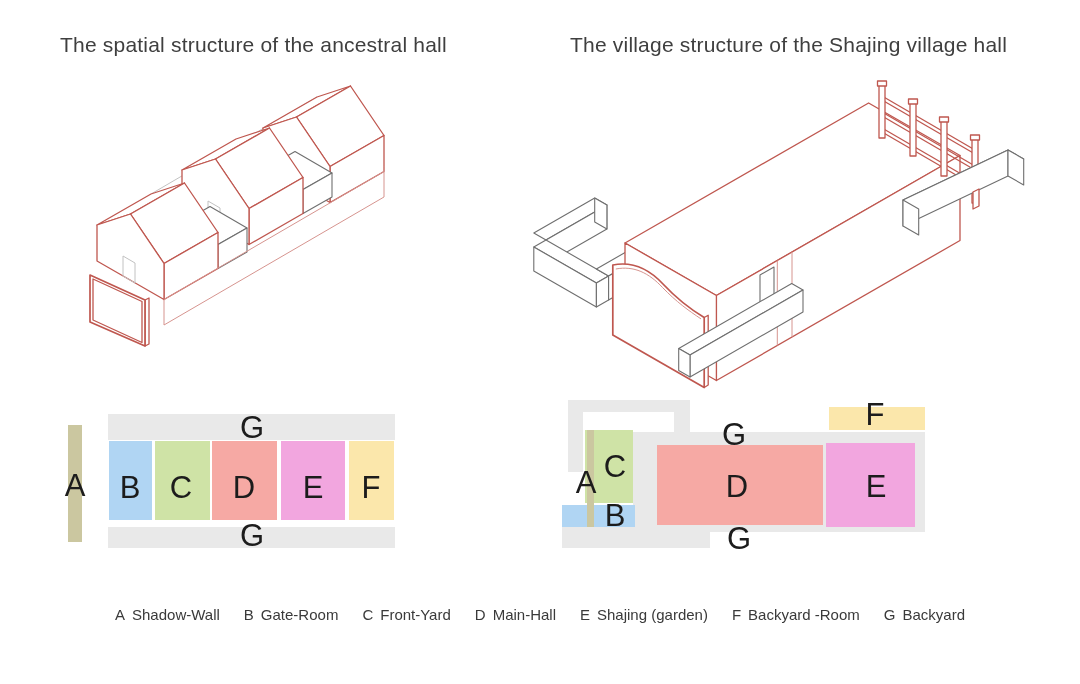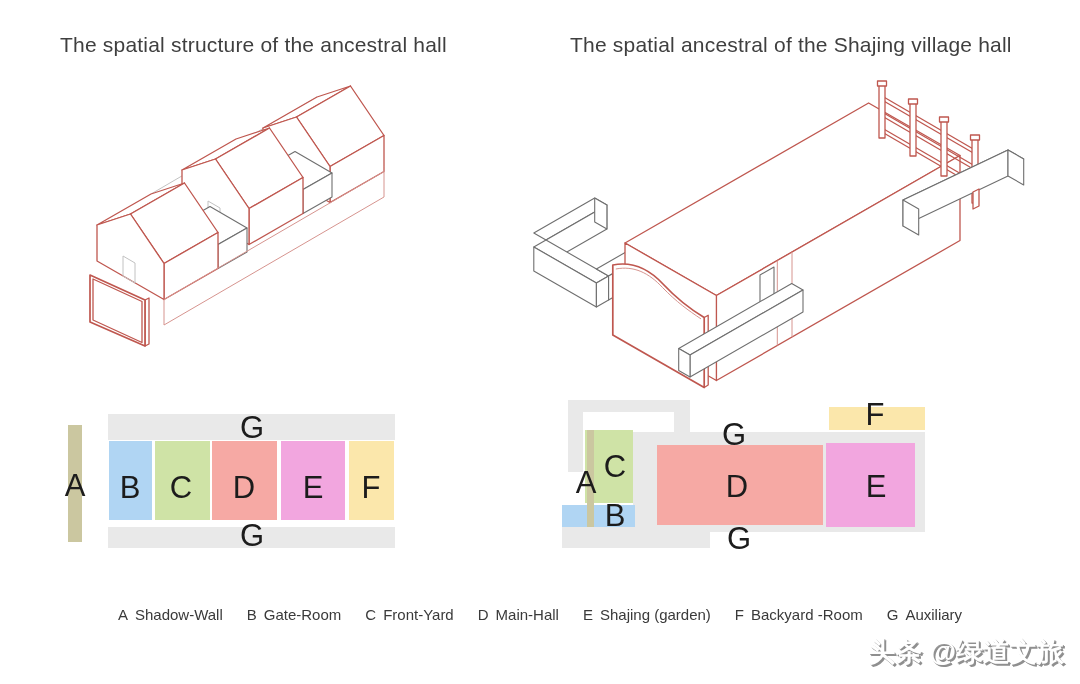--- a/index.html
+++ b/index.html
@@ -25,21 +25,21 @@
   svg .rl{stroke:#d6948f;stroke-width:1;stroke-linejoin:round;}
   svg .g{stroke:#6f6f6f;stroke-width:1.1;stroke-linejoin:round;}
   svg .gl{stroke:#c2c2c2;stroke-width:1;stroke-linejoin:round;}
 </style>
 </head>
 <body>
 
 <div class="canvas">
 
   <div class="title" style="left:60px;top:33px;">The spatial structure of the ancestral hall</div>
-  <div class="title" style="left:570px;top:33px;">The spatial ancestral of the Shajing village hall</div>
+  <div class="title" style="left:570px;top:33px;">The village structure of the Shajing village hall</div>
 
   <svg class="axon" style="left:55px;top:80px;" width="400" height="300" viewBox="0 0 400 300">
     <line class="gl" x1="96" y1="114" x2="262" y2="17"></line>
 
     <path class="f r" d="M241.5,37 L208,48 L262,17 L295.5,6 Z"></path>
     <path class="f r" d="M241.5,37 L275,86.5 L329,55.5 L295.5,6 Z"></path>
     <path class="f r" d="M275,86.5 L275,122.5 L329,91.5 L329,55.5 Z"></path>
     <path class="f r" d="M208,84 L275,122.5 L275,86.5 L241.5,37 L208,48 Z"></path>
     <path class="nf gl" d="M234,99 L246,106 L246,86 L234,79 Z"></path>
 
@@ -190,19 +190,18 @@
     <div class="item">
         <span class="lkey">E</span>
         <span>Shajing (garden)</span>
       </div>
     <div class="item">
         <span class="lkey">F</span>
         <span>Backyard -Room</span>
       </div>
     <div class="item">
         <span class="lkey">G</span>
-        <span>Auxiliary</span>
+        <span>Backyard</span>
       </div>
   </div>
 
-  <div class="watermark">头条 @绿道文旅</div>
 
 </div>
 
 </body></html>

